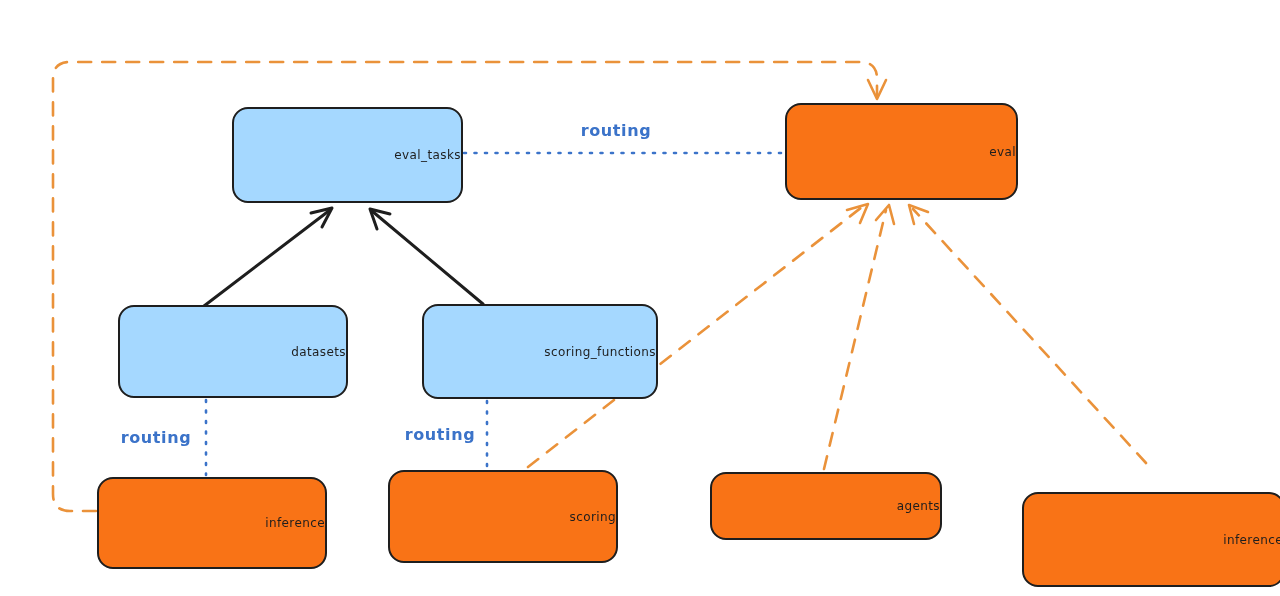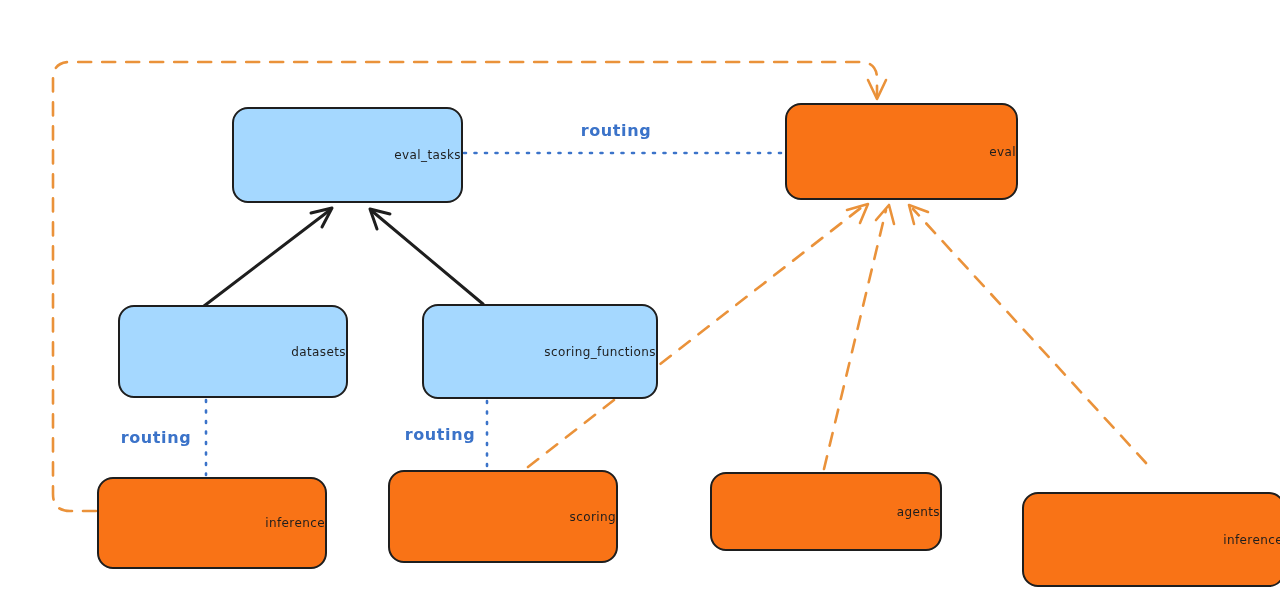--- a/index.html
+++ b/index.html
@@ -127,21 +127,21 @@
   </div>
 
   <div class="node green" style="left:97px;   top:477px; width:230px; height:92px;">
     <span>inference</span>
   </div>
 
   <div class="node green" style="left:388px;  top:470px; width:230px; height:93px;">
     <span>scoring</span>
   </div>
 
-  <div class="node green" style="left:710px;  top:472px; width:232px; height:79px;">
+  <div class="node green" style="left:710px;  top:472px; width:232px; height:68px;">
     <span>agents</span>
   </div>
 
   <div class="node green" style="left:1022px; top:465px; width:263px; height:95px;margin-top:27px;">
     <span>inference</span>
   </div>
 
   <div class="edge-label" style="left:616px; top:130px;">routing</div>
   <div class="edge-label" style="left:156px; top:437px;">routing</div>
   <div class="edge-label" style="left:440px; top:434px;">routing</div>

